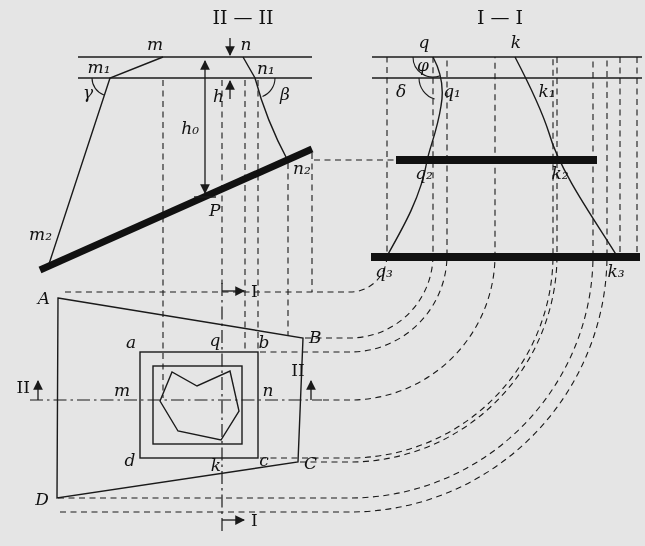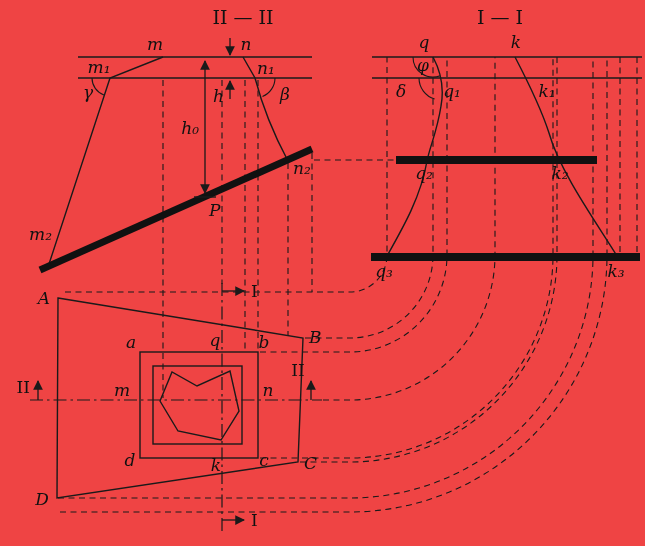--- a/index.html
+++ b/index.html
@@ -1,16 +1,16 @@
 <!DOCTYPE html>
 <html><head>
 <meta charset="utf-8">
 <style>
   html,body{margin:0;padding:0;background:#ffffff;}
-  .wrap{width:645px;height:546px;background:#ef4444;overflow:hidden;position:relative;
+  .wrap{width:645px;height:546px;background:#e5e5e5;overflow:hidden;position:relative;
         font-family:"DejaVu Serif","Liberation Serif",serif;}
   svg{display:block;}
   .ln{stroke:#1a1a1a;stroke-width:1.4;fill:none;}
   .thk{stroke:#111111;stroke-width:7;fill:none;}
   .bar{stroke:#111111;stroke-width:8;fill:none;}
   .dash{stroke:#1a1a1a;stroke-width:1.1;fill:none;stroke-dasharray:6 4.5;}
   .dd{stroke:#1a1a1a;stroke-width:1.2;fill:none;stroke-dasharray:13 4 2.5 4;}
   .arr{stroke:#1a1a1a;stroke-width:1.3;fill:none;}
   .arc{stroke:#1a1a1a;stroke-width:1.1;fill:none;}
   .lbl{font-family:"DejaVu Serif","Liberation Serif",serif;font-style:italic;font-size:17px;fill:#111;}

